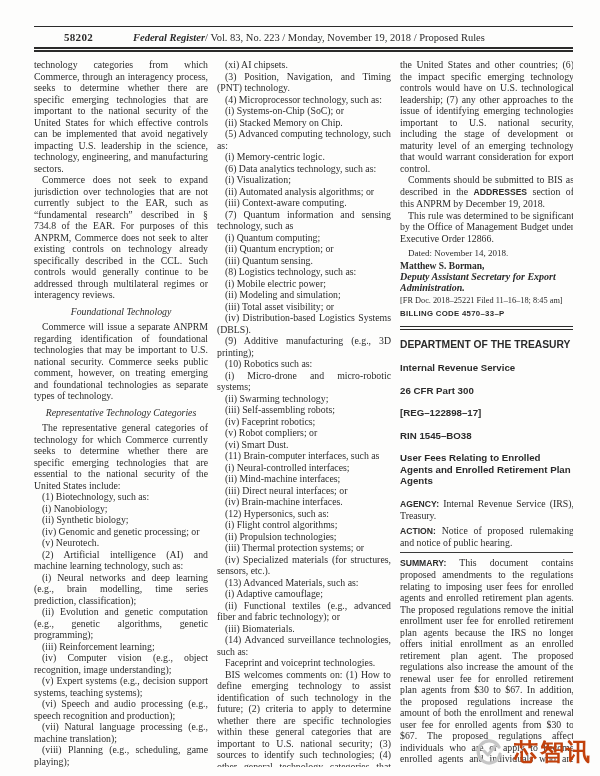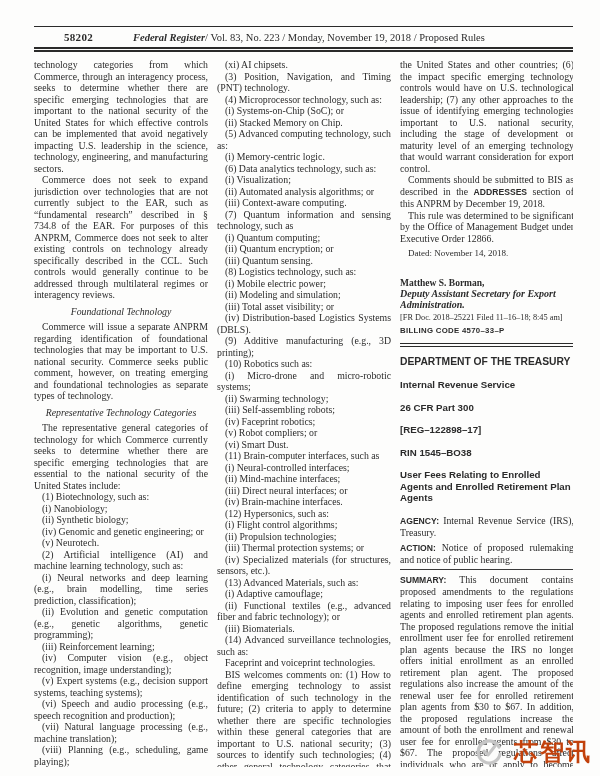--- a/index.html
+++ b/index.html
@@ -11,21 +11,21 @@
   .hdr .pgnum { font-weight:bold; font-size:11px; letter-spacing:.3px; margin-right:40px;margin-left:24px; }
   .hdr .fr { font-weight:bold; font-style:italic;margin-top:44px; }
   .dblrule { border-top:2px solid #2a2a2a; border-bottom:2px solid #2a2a2a; height:5px; margin-top:1px; }
   .cols { display:flex; gap:9px; margin-top:7px; height:708px; overflow:hidden; }
   .col { width:174px; flex:0 0 174px; font-size:9.8px; line-height:11.5px; text-align:justify; overflow:hidden; }
   .blk { margin:0; }
   .ind { text-indent:8px; }
   .cont { text-indent:0; }
   .h-it { font-style:italic; text-align:center; margin:5px 0 4px; text-indent:0; }
   .dated { font-size:9px; text-indent:8px; margin-top:4px; text-align:left; }
-  .sig-name { font-weight:bold; font-size:9.5px; text-align:left; margin-top:18px;font-family:Liberation Serif, serif; }
+  .sig-name { font-weight:bold; font-size:9.5px; text-align:left; margin-top:1px;font-family:Liberation Serif, serif; }
   .sig-title { font-style:italic; font-size:10px; text-align:left; line-height:10.8px;font-weight:bold; }
   .frdoc { font-size:8.3px; text-align:left; margin-top:2px; line-height:10px; }
   .billing { font-family:"Liberation Sans", sans-serif; font-weight:bold; font-size:7.8px; letter-spacing:.3px; text-align:left; margin-top:2px; }
   .rule-double { border-top:1.5px solid #2a2a2a; border-bottom:1.5px solid #2a2a2a; height:4px; margin:7px 0 9px; }
   .rule-thin { border-top:1px solid #3a3a3a; margin:3px 0 4px; }
   .sans-h1 { font-family:"Liberation Sans", sans-serif; font-weight:bold; font-size:10.3px; line-height:12px; text-align:left; margin:1px 0 11px; }
   .sans-h { font-family:"Liberation Sans", sans-serif; font-weight:bold; font-size:9.7px; line-height:11.5px; text-align:left; margin:0 0 11px; }
   .lblp { margin-bottom:3px; }
   .lbl { font-family:"Liberation Sans", sans-serif; font-weight:bold; font-size:8.6px; }
   .watermark { position:absolute; right:8px; bottom:8px; display:flex; align-items:center; gap:10px; color:#c2410c; }
@@ -46,21 +46,21 @@
     <div class="col">
         <p class="blk cont">technology categories from which Commerce, through an interagency process, seeks to determine whether there are specific emerging technologies that are important to the national security of the United States for which effective controls can be implemented that avoid negatively impacting U.S. leadership in the science, technology, engineering, and manufacturing sectors.</p>
         <p class="blk ind">Commerce does not seek to expand jurisdiction over technologies that are not currently subject to the EAR, such as “fundamental research” described in § 734.8 of the EAR. For purposes of this ANPRM, Commerce does not seek to alter existing controls on technology already specifically described in the CCL. Such controls would generally continue to be addressed through multilateral regimes or interagency reviews.</p>
         <p class="blk h-it">Foundational Technology</p>
         <p class="blk ind">Commerce will issue a separate ANPRM regarding identification of foundational technologies that may be important to U.S. national security. Commerce seeks public comment, however, on treating emerging and foundational technologies as separate types of technology.</p>
         <p class="blk h-it">Representative Technology Categories</p>
         <p class="blk ind">The representative general categories of technology for which Commerce currently seeks to determine whether there are specific emerging technologies that are essential to the national security of the United States include:</p>
         <p class="blk ind">(1) Biotechnology, such as:</p>
         <p class="blk ind">(i) Nanobiology;</p>
         <p class="blk ind">(ii) Synthetic biology;</p>
-        <p class="blk ind">(iv) Genomic and genetic engineering; or</p>
+        <p class="blk ind">(iv) Genomic and genetic processing; or</p>
         <p class="blk ind">(v) Neurotech.</p>
         <p class="blk ind">(2) Artificial intelligence (AI) and machine learning technology, such as:</p>
         <p class="blk ind">(i) Neural networks and deep learning (e.g., brain modelling, time series prediction, classification);</p>
         <p class="blk ind">(ii) Evolution and genetic computation (e.g., genetic algorithms, genetic programming);</p>
         <p class="blk ind">(iii) Reinforcement learning;</p>
         <p class="blk ind">(iv) Computer vision (e.g., object recognition, image understanding);</p>
         <p class="blk ind">(v) Expert systems (e.g., decision support systems, teaching systems);</p>
         <p class="blk ind">(vi) Speech and audio processing (e.g., speech recognition and production);</p>
         <p class="blk ind">(vii) Natural language processing (e.g., machine translation);</p>
         <p class="blk ind">(viii) Planning (e.g., scheduling, game playing);</p>

